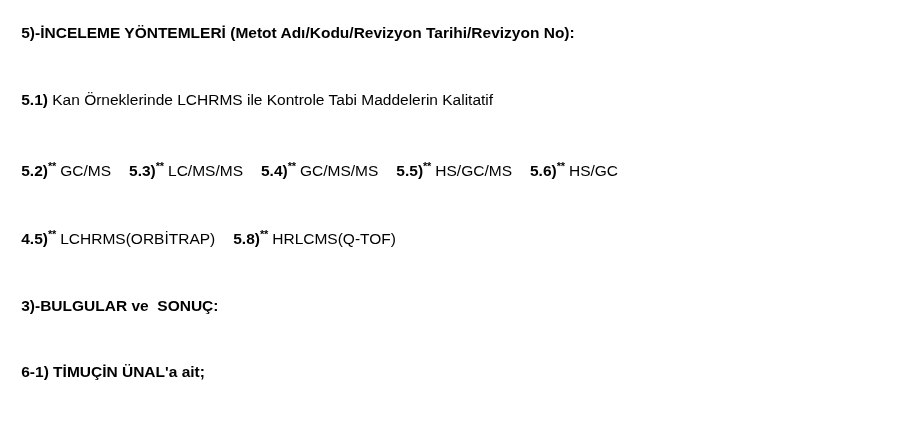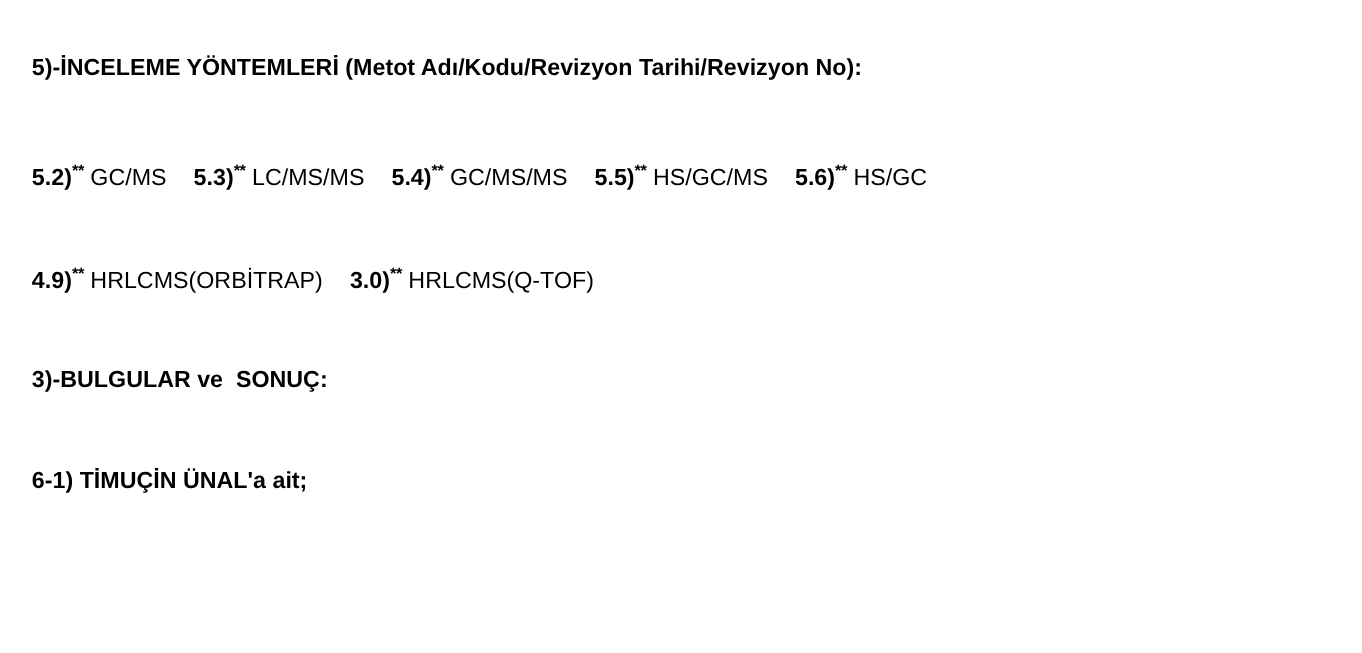--- a/index.html
+++ b/index.html
@@ -11,21 +11,21 @@
     width: 908px;
     height: 435px;
     font-family: "Liberation Sans", sans-serif;
     color: #000000;
     overflow: hidden;
   }
   .page {
     width: 908px;
     height: 416px;
     box-sizing: border-box;
-    padding: 13px 8px 0 4px;
+    padding: 0 8px 0 4px;
     position: relative;
   }
   .line {
     font-size: 15.5px;
     line-height: 21.5px;
     white-space: pre-wrap;
   }
   .b { font-weight: bold; }
   .sup {
     font-size: 11px;
@@ -42,29 +42,32 @@
 <body>
 
 <div class="page">
 
   <div class="line block">
     <span class="b">5)-</span><span class="b">İNCELEME YÖNTEMLERİ </span><span class="b">(Metot Adı/Kodu/Revizyon Tarihi/Revizyon No):</span>
   </div>
 
   <div class="spacer3"></div>
 
+  <div class="line block">
+    <span class="b">5.1)</span><span> Kan Örneklerinde LCHRMS ile Kontrole Tabi Maddelerin Kalitatif</span>
+  </div>
 
   <div class="spacer2"></div>
 
   <div class="line block">
     <span class="b">5.2)</span><span class="sup">**</span><span> GC/MS</span><span class="gap-md"></span><span class="b">5.3)</span><span class="sup">**</span><span> LC/MS/MS</span><span class="gap-md"></span><span class="b">5.4)</span><span class="sup">**</span><span> GC/MS/MS</span><span class="gap-md"></span><span class="b">5.5)</span><span class="sup">**</span><span> HS/GC/MS</span><span class="gap-md"></span><span class="b">5.6)</span><span class="sup">**</span><span> HS/GC</span>
   </div>
 
   <div class="line block">
-    <span class="b">4.9)</span><span class="sup">**</span><span> HRLCMS(ORBİTRAP)</span><span class="gap-md"></span><span class="b">3.0)</span><span class="sup">**</span><span> HRLCMS(Q-TOF)</span>
+    <span class="b">4.5)</span><span class="sup">**</span><span> LCHRMS(ORBİTRAP)</span><span class="gap-md"></span><span class="b">5.8)</span><span class="sup">**</span><span> HRLCMS(Q-TOF)</span>
   </div>
 
   <div class="spacer2"></div>
 
   <div class="line block">
     <span class="b">3)-BULGULAR ve  SONUÇ:</span>
   </div>
 
   <div class="spacer2"></div>
 

